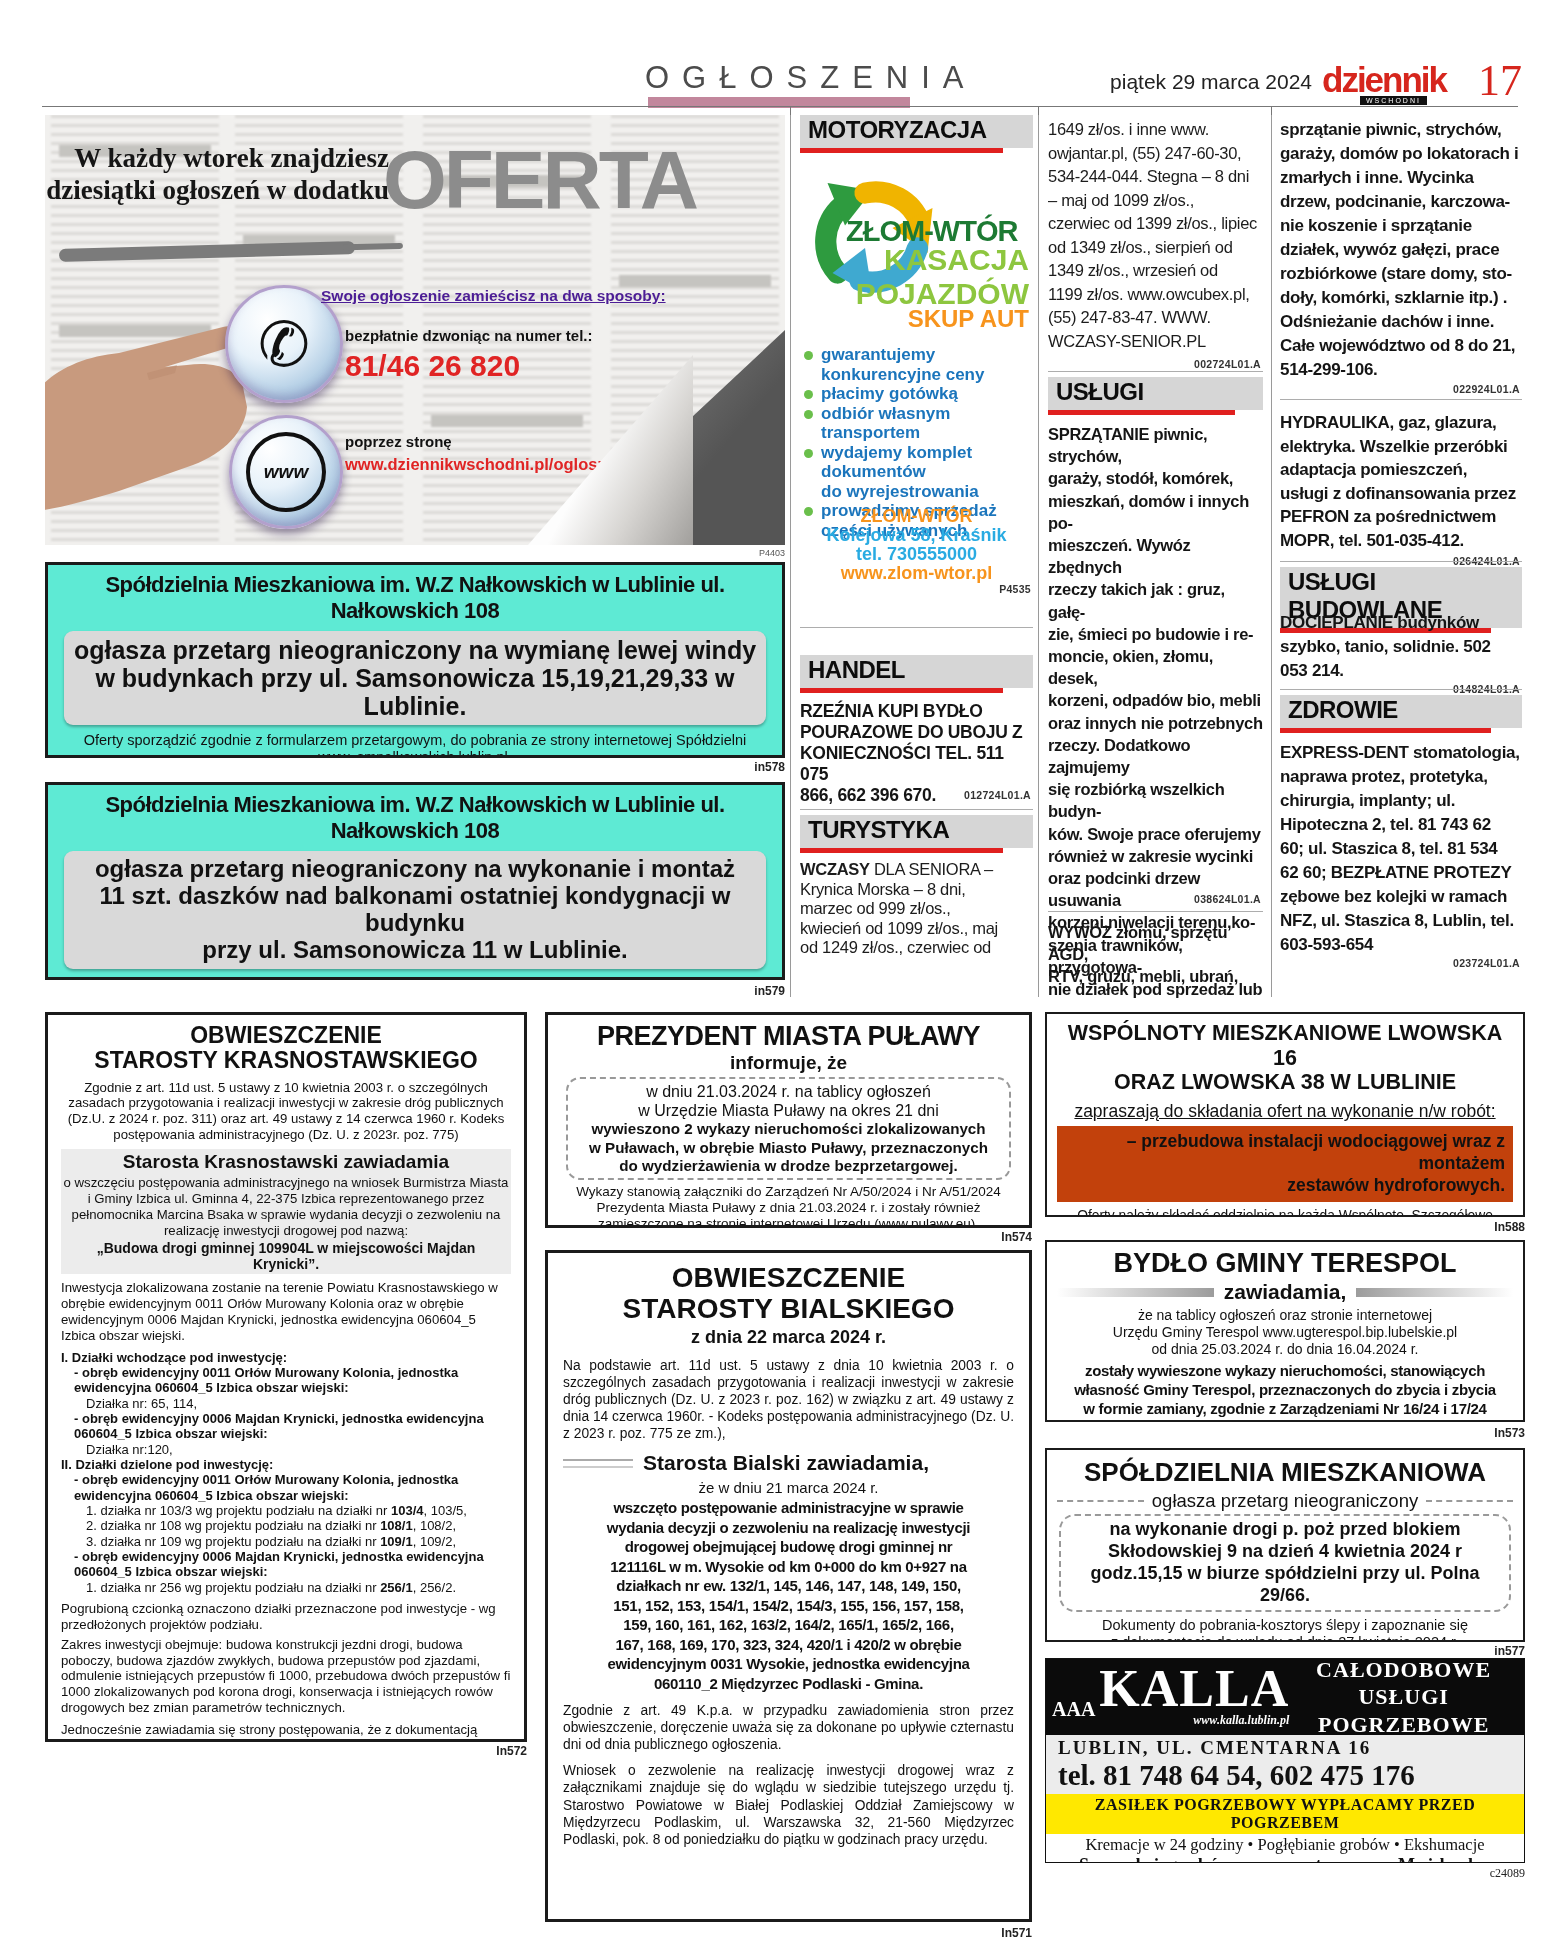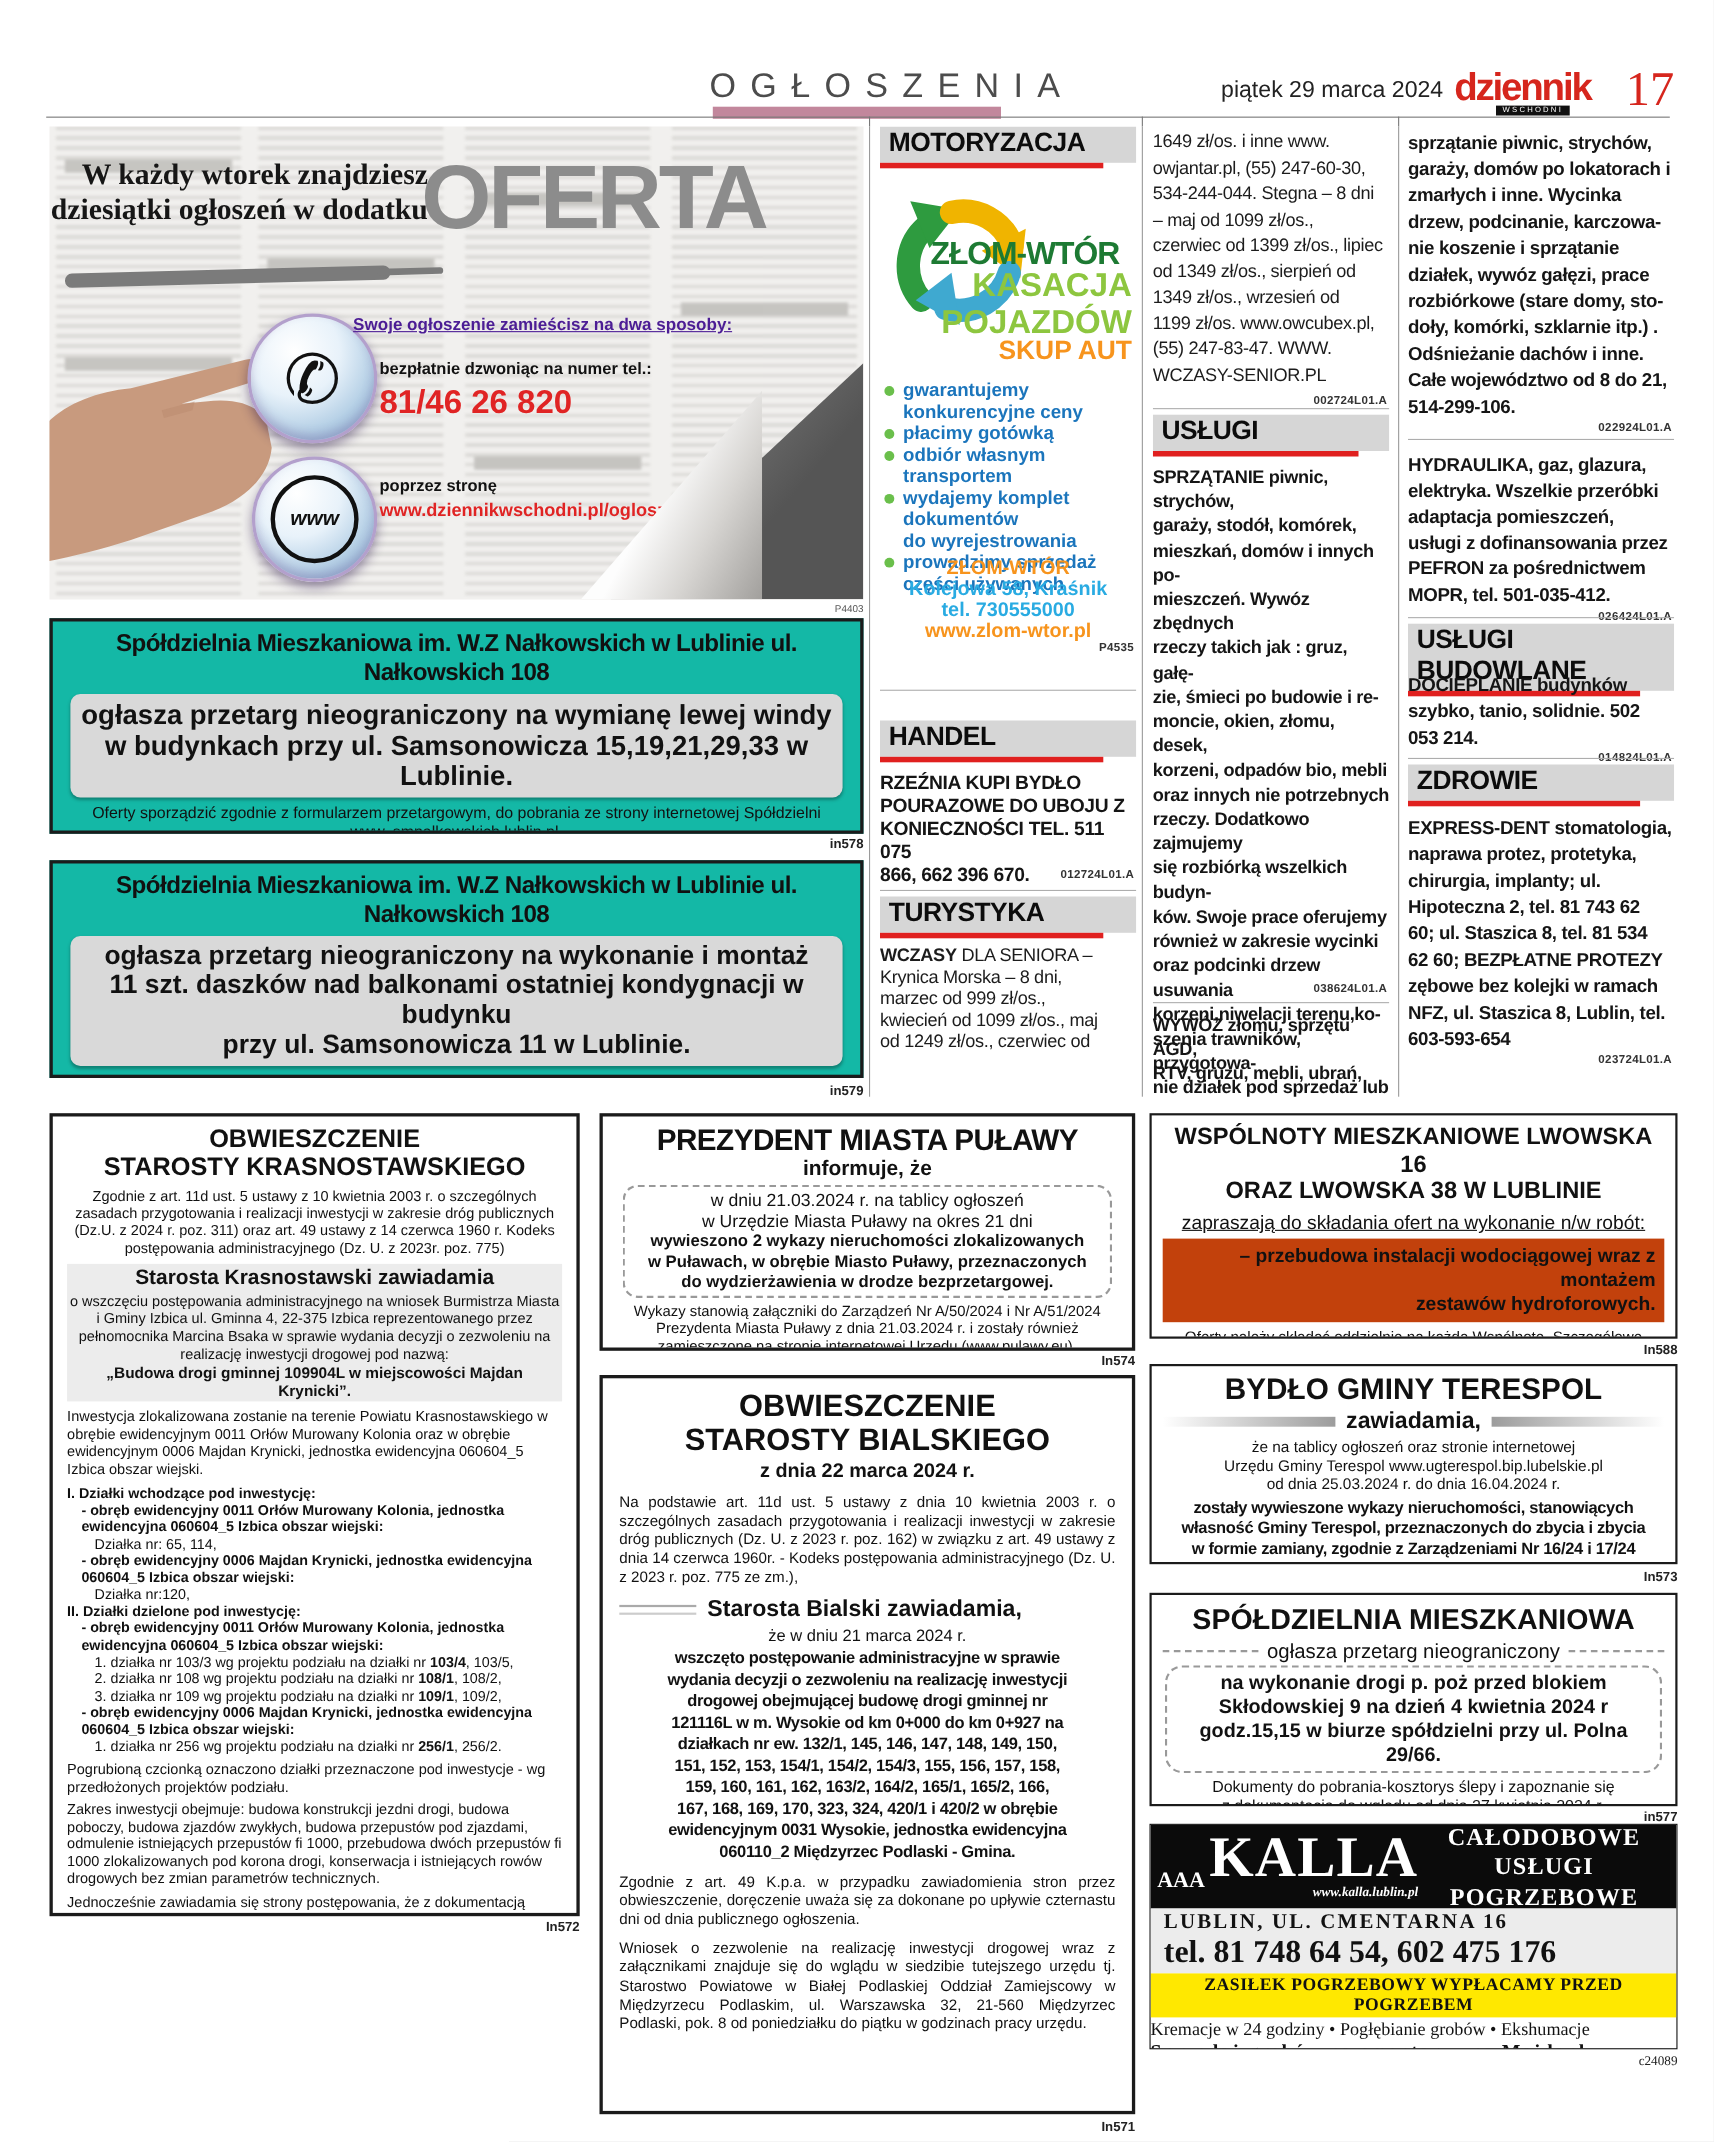--- a/index.html
+++ b/index.html
@@ -43,21 +43,21 @@
   .promo-wlabel{position:absolute;left:300px;top:318px;font-size:15px;font-weight:bold;color:#111;}
   .promo-wurl{position:absolute;left:300px;top:340px;font-size:16.5px;font-weight:bold;color:#e02424;}
   .hand{position:absolute;left:-18px;top:140px;filter:blur(.6px);}
   .curl-dark{position:absolute;right:0;bottom:0;width:230px;height:215px;
         background:linear-gradient(130deg,#929292 0%,#555 65%);clip-path:polygon(100% 0,0 100%,100% 100%);}
   .curl-light{position:absolute;right:92px;bottom:0;width:165px;height:190px;
         background:linear-gradient(118deg,#fdfdfd 45%,#d7d5d2 70%,#a19f9c 100%);
         clip-path:polygon(0 100%,100% 0,100% 100%);}
   .promo-code{position:absolute;left:45px;top:548px;width:740px;text-align:right;font-size:9px;color:#555;}
   
-  .tender{position:absolute;left:45px;width:740px;border:3px solid #1b1b1b;background:#14b8a6;
+  .tender{position:absolute;left:45px;width:740px;border:3px solid #1b1b1b;background:#5eead4;
         text-align:center;padding:7px 12px;box-sizing:border-box;overflow:hidden;}
   .t-org{font-size:22px;font-weight:bold;letter-spacing:-0.5px;}
   .t-head{background:#d9d9d9;border-radius:9px;margin:7px 4px;font-weight:bold;font-size:25px;
         line-height:1.12;padding:5px 6px;box-shadow:0 2px 3px rgba(0,0,0,.3);}
   .t-p{font-size:14.5px;line-height:1.16;margin:5px 0;}
   .box-code{position:absolute;font-size:12px;font-weight:bold;color:#222;}
   
   .vsep{position:absolute;top:115px;height:882px;width:1px;background:#9a9a9a;}
   .col{position:absolute;top:115px;overflow:hidden;}
   .sec-h{position:absolute;left:0;right:0;background:#d6d6d6;color:#0c0c0c;font-weight:bold;
@@ -143,21 +143,21 @@
   .kalla-black{background:#0b0b0b;color:#fff;height:76px;display:flex;align-items:center;padding:0 6px;}
   .kalla-aaa{font-size:20px;font-weight:bold;align-self:flex-end;margin-bottom:14px;}
   .kalla-brandwrap{margin-left:4px;}
   .kalla-brand{font-size:52px;font-weight:bold;line-height:.9;letter-spacing:1px;}
   .kalla-www{font-size:12px;font-style:italic;font-weight:bold;text-align:right;}
   .kalla-services{flex:1;text-align:center;font-size:22px;font-weight:bold;line-height:1.25;letter-spacing:1px;}
   .kalla-gray{background:#ececec;text-align:left;padding:2px 12px;}
   .kalla-addr{font-size:19px;font-weight:bold;letter-spacing:2px;}
   .kalla-tel{font-size:29px;font-weight:bold;}
   .kalla-yellow{background:#ffe800;text-align:center;font-size:16px;font-weight:bold;padding:2px 17px;letter-spacing:.5px;}
-  .kalla-white{text-align:left;padding:1px 0;}
+  .kalla-white{text-align:center;padding:1px 0;}
   .kalla-l1{font-size:16.5px;}
   .kalla-l2{font-size:18px;font-weight:bold;letter-spacing:1.5px;}
 </style>
 </head>
 <body>
 
 <div class="page">
 
   <div class="ogloszenia">OGŁOSZENIA</div>
   <div class="pinkbar"></div>

